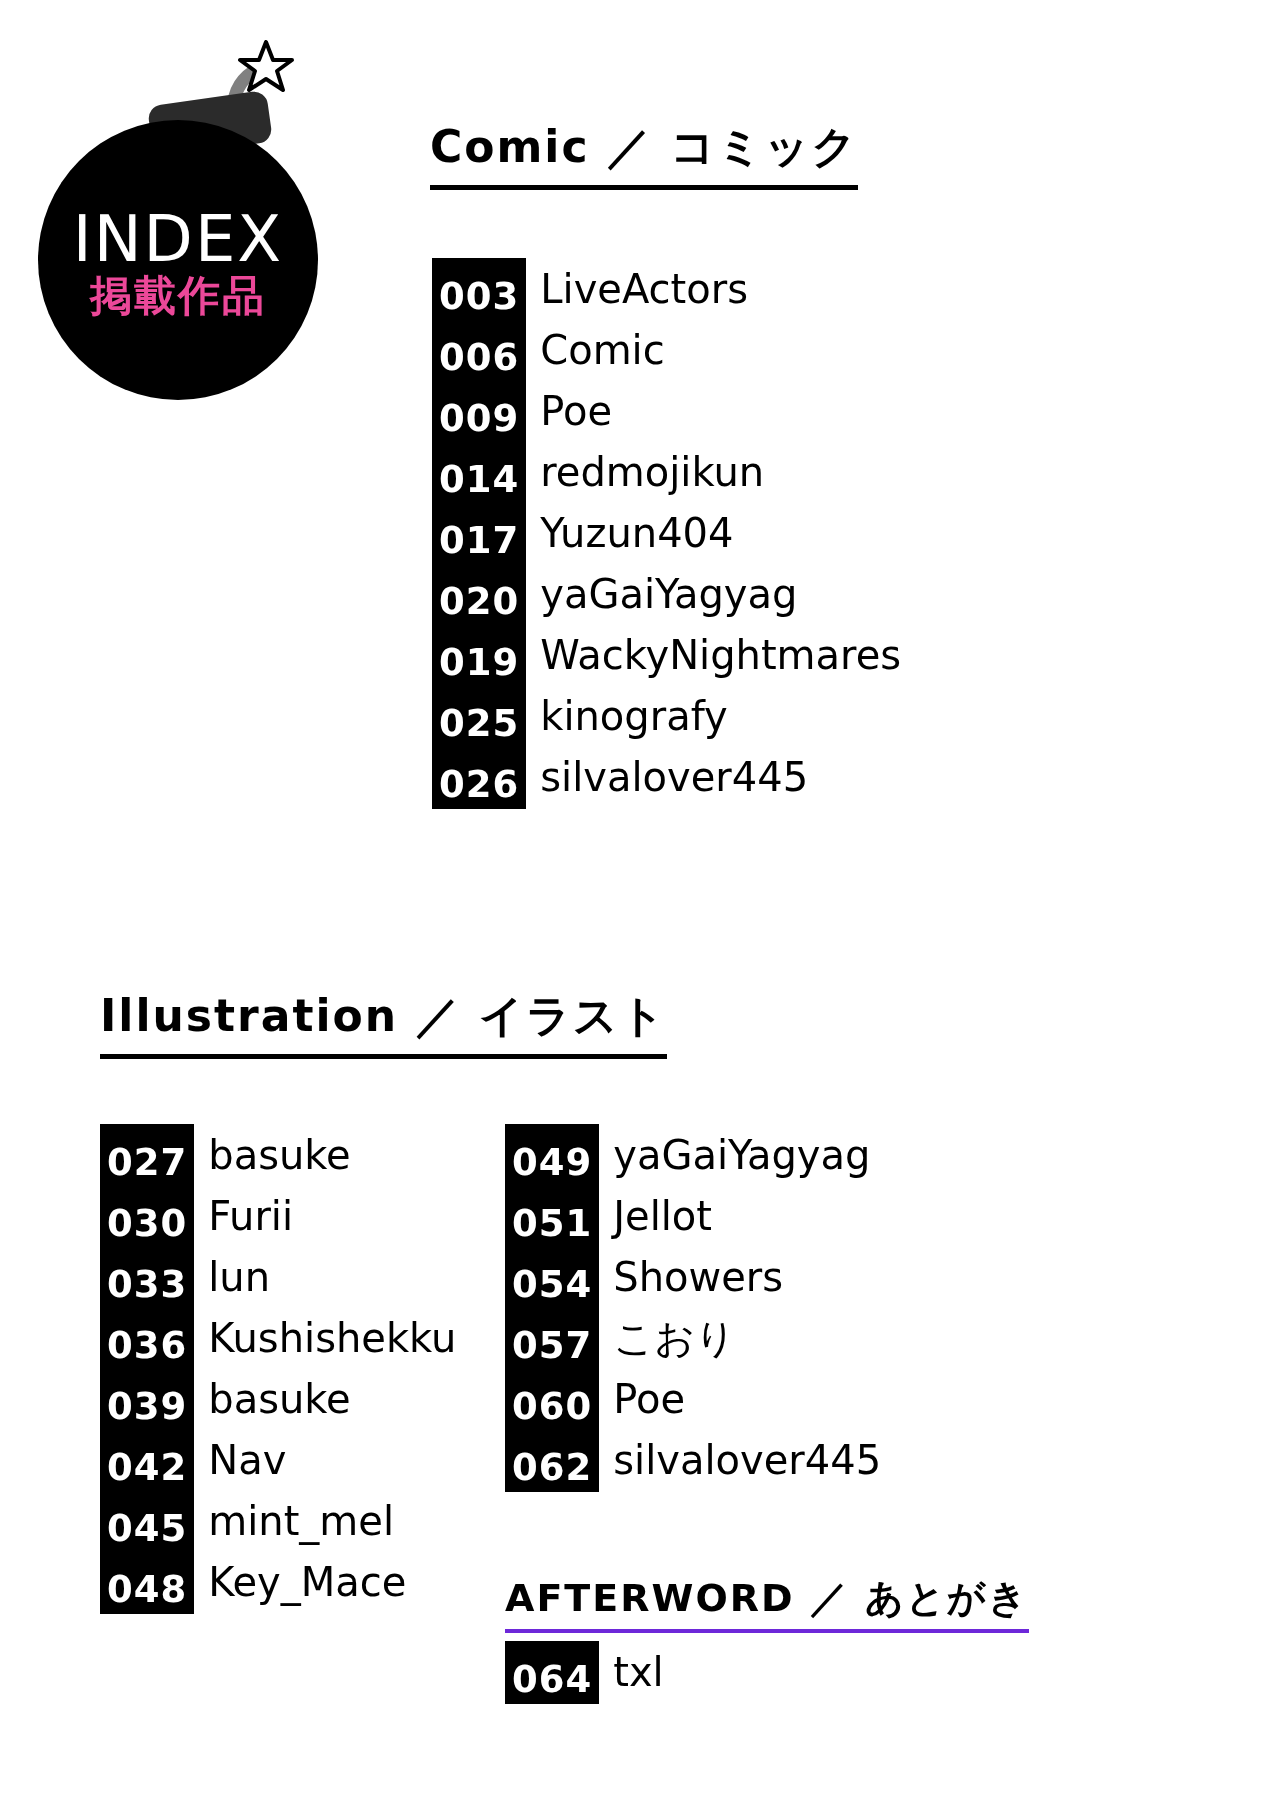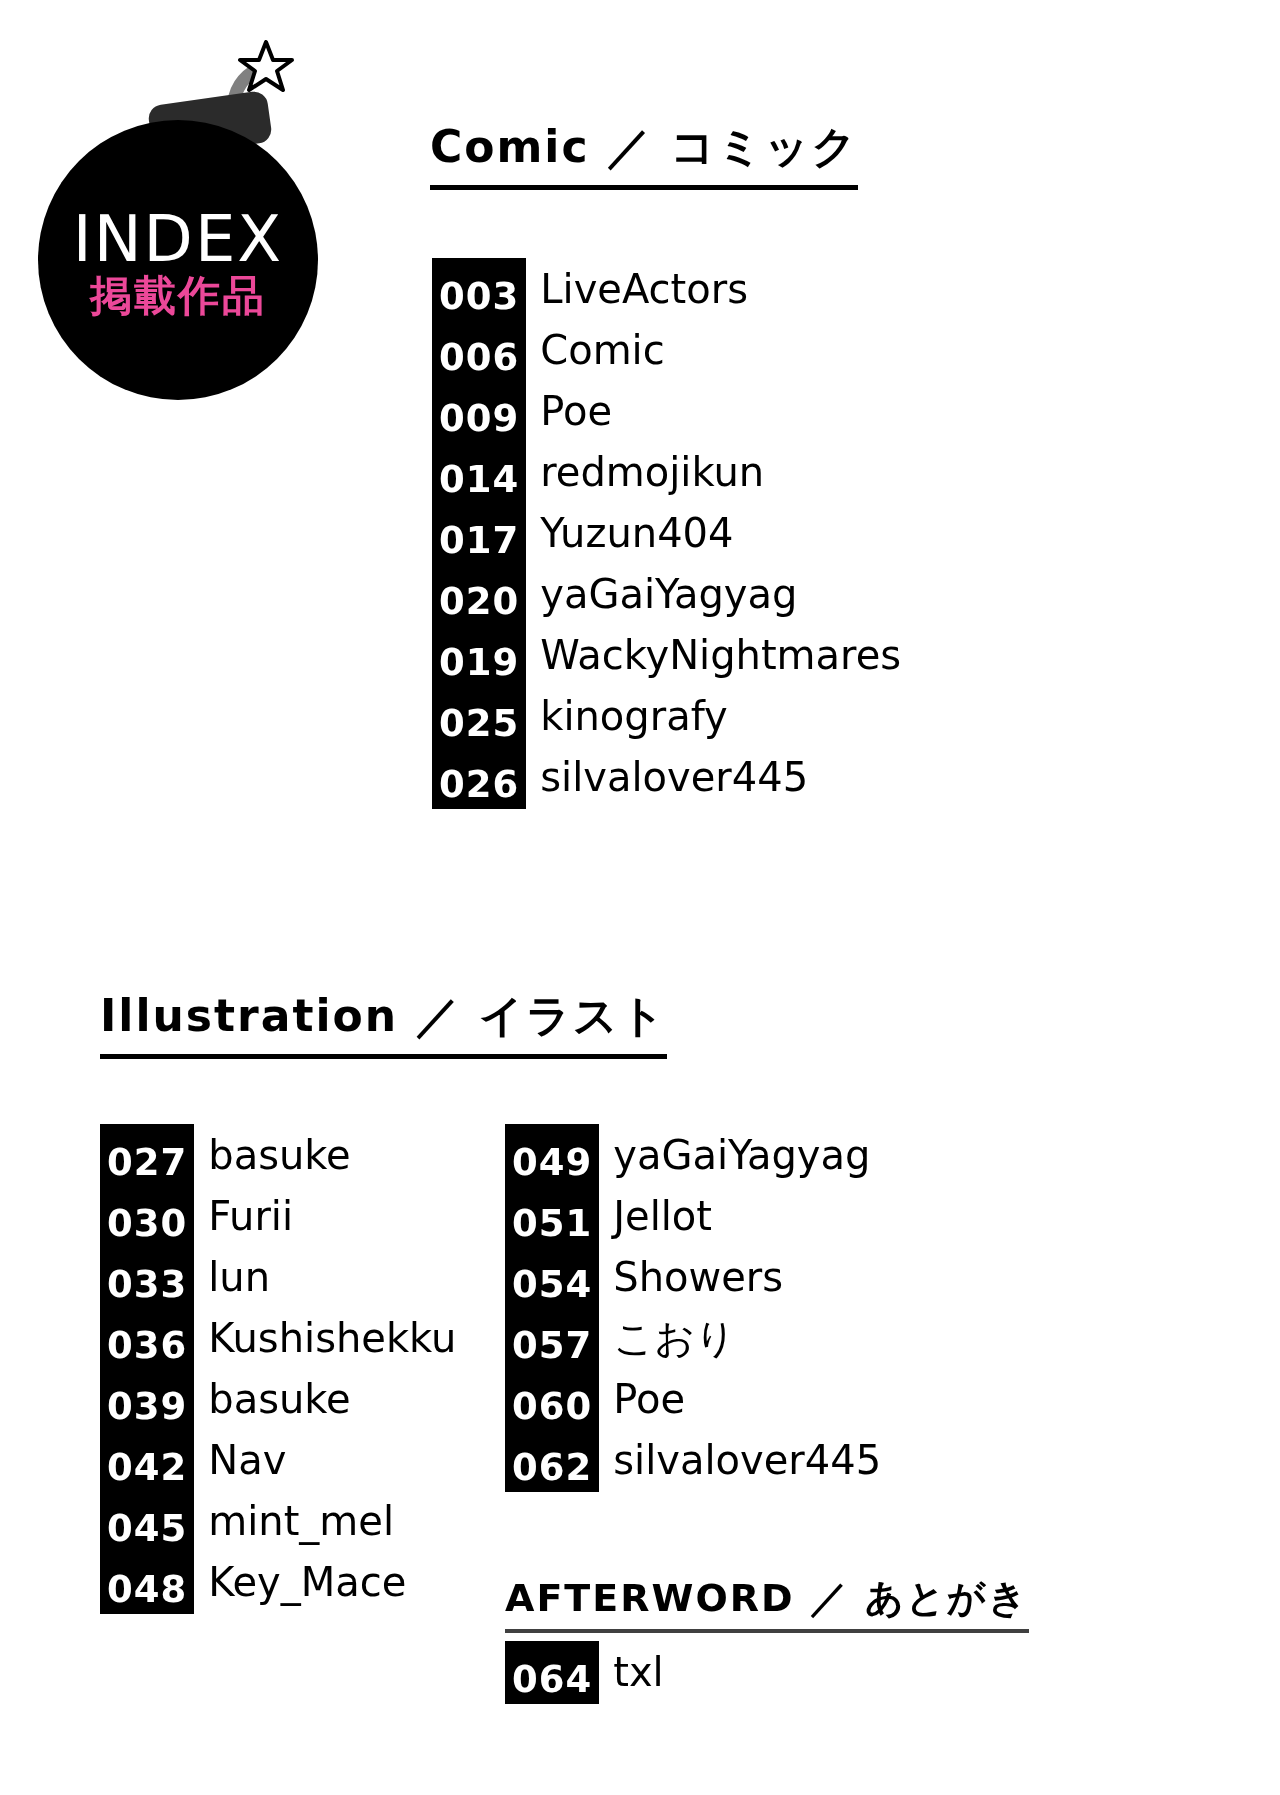--- a/index.html
+++ b/index.html
@@ -92,21 +92,21 @@
   }
   #heading-illustration {
     left: 100px;
     top: 942px;
     margin-top: 45px;
   }
   #heading-afterword {
     left: 505px;
     top: 1573px;
     font-size: 38px;
-    border-bottom: 4px solid #404040;
+    border-bottom: 4px solid #6d28d9;
     padding-bottom: 5px;
   }
 
   
   .entry {
     display: flex;
     align-items: center;
     margin-bottom: 7px;
     height: 54px;
   }

